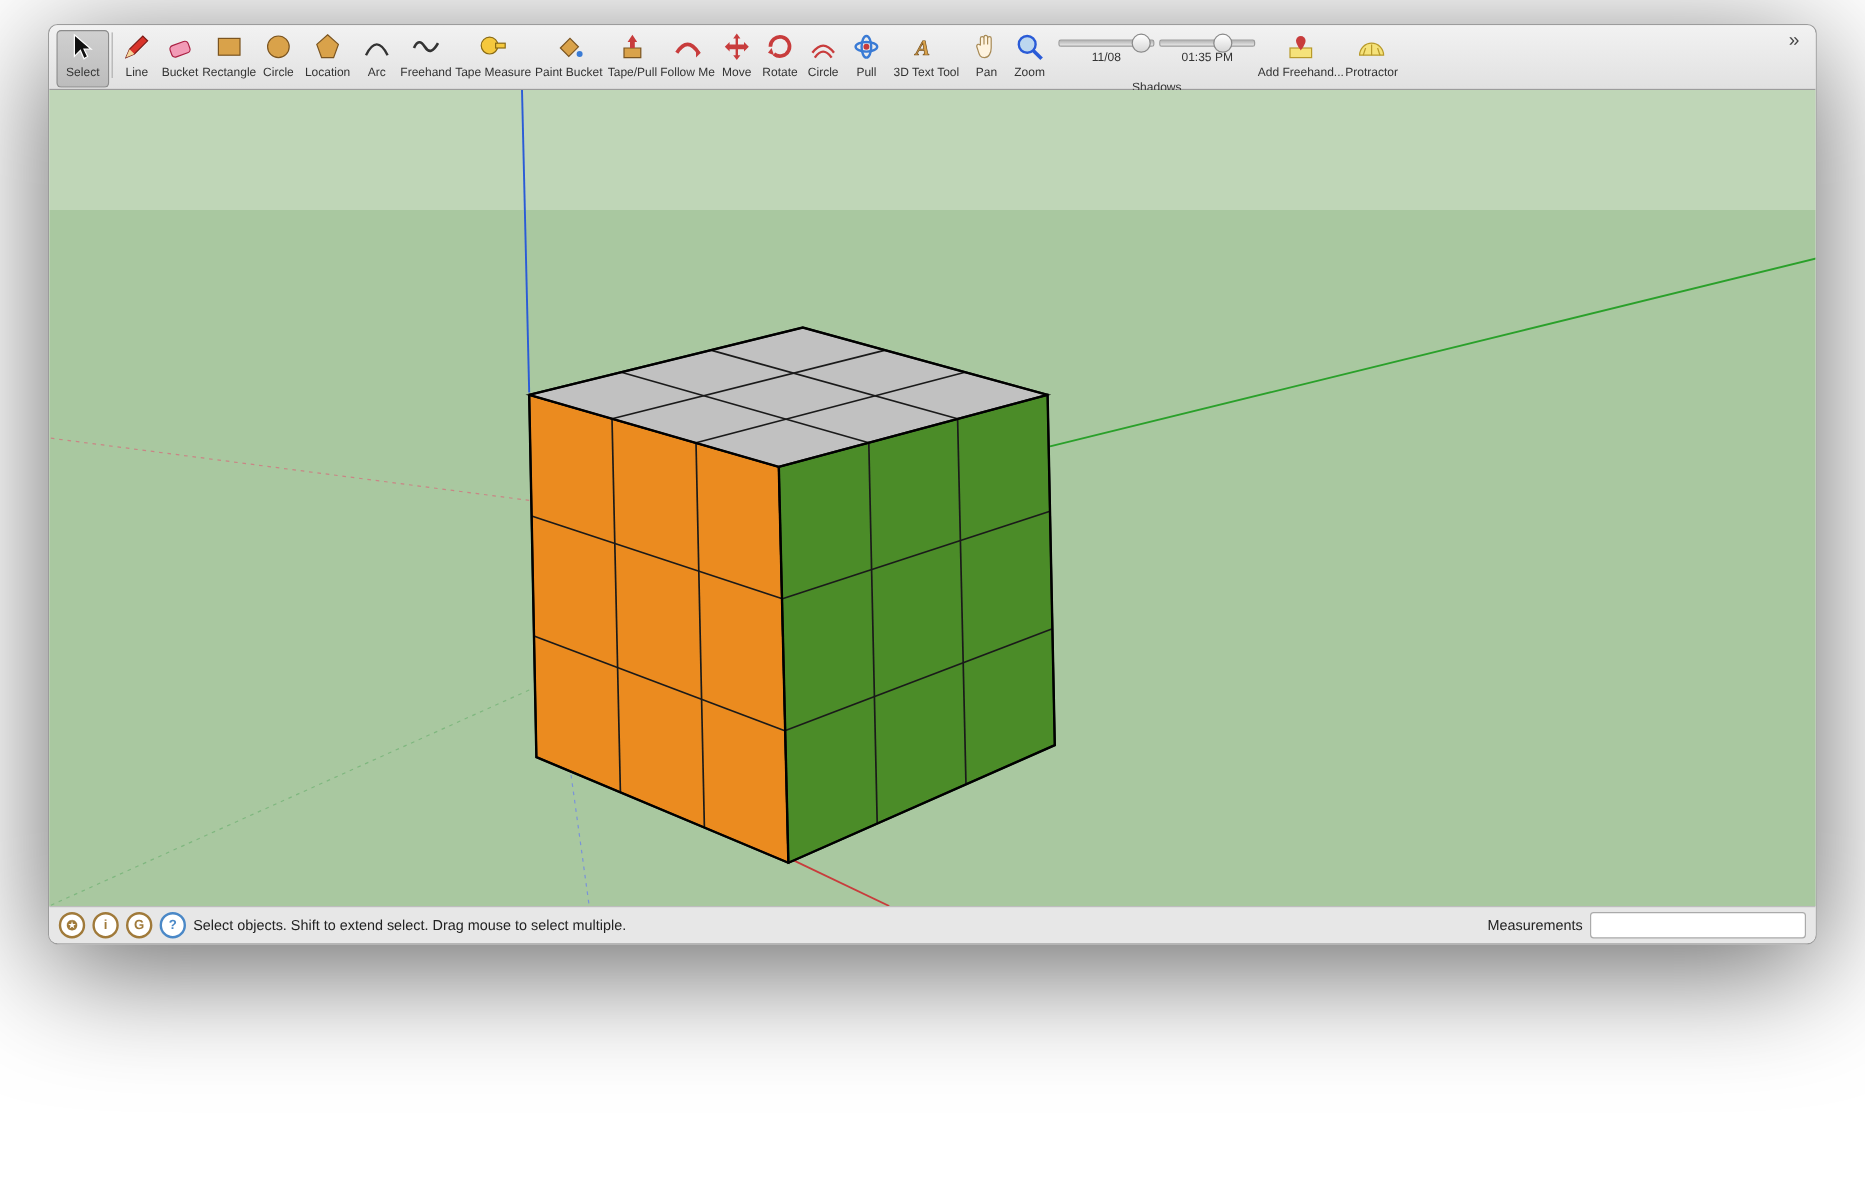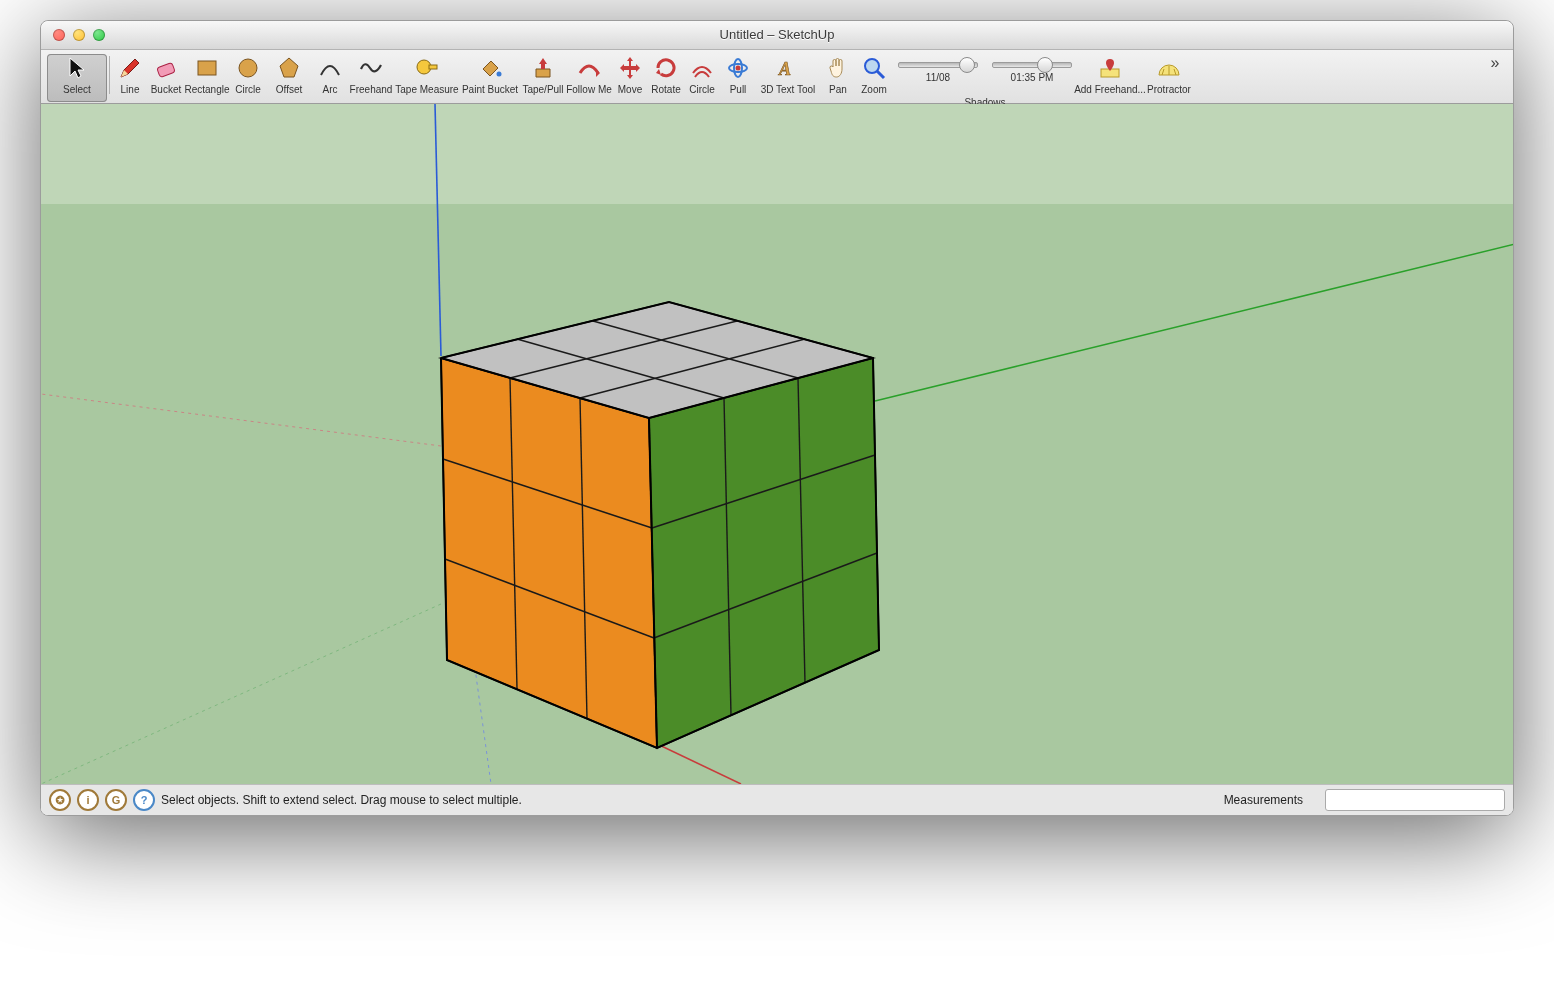--- a/index.html
+++ b/index.html
@@ -16,58 +16,50 @@
   
   .toolbar{height:54px;background:linear-gradient(#f2f2f2,#e1e1e1);border-bottom:1px solid #9c9c9c;display:flex;align-items:flex-start;padding:4px 6px 0 6px;box-sizing:border-box;}
   .tbtn{display:flex;flex-direction:column;align-items:center;justify-content:flex-start;width:46px;height:48px;cursor:default;user-select:none;}
   .tbtn.wide{width:72px;}
   .tbtn.narrow{width:36px;}
   .tbtn .ic{height:28px;display:flex;align-items:center;justify-content:center;}
   .tbtn .lb{font-size:10px;color:#333;margin-top:2px;white-space:nowrap;}
   .tbtn.selected{background:linear-gradient(#d0d0d0,#bcbcbc);border-radius:4px;box-shadow:inset 0 0 0 1px #8c8c8c;}
   .vsep{width:1px;height:38px;background:#b0b0b0;margin:2px 2px 0 2px;}
   .shadows-group{display:flex;flex-direction:column;align-items:center;margin-left:4px;}
-  .shadows-group .slidpair{display:flex;gap:10px;align-items:flex-start;}
+  .shadows-group .slidpair{display:flex;align-items:flex-start;}
   .slid{display:flex;flex-direction:column;align-items:center;width:84px;}
   .track{width:78px;height:4px;border-radius:2px;background:linear-gradient(#b6b6b6,#e7e7e7);border:1px solid #9b9b9b;position:relative;margin-top:8px;}
   .knob{position:absolute;top:-6px;width:14px;height:14px;border-radius:50%;background:linear-gradient(#fff,#d6d6d6);border:1px solid #8a8a8a;}
   .slid .cap{font-size:10px;color:#333;margin-top:4px;}
   .shadows-group .lb{font-size:10px;color:#333;margin-top:14px;}
   .spacer{flex:1;}
   .overflow{width:24px;display:flex;align-items:center;justify-content:center;font-size:16px;color:#444;}
   
   .viewport{width:100%;height:680px;position:relative;background:linear-gradient(#bdd4b5,#a6c49d);overflow:hidden;}
   .viewport svg{position:absolute;left:0;top:0;}
   
   .statusbar{height:30px;background:#e7e7e7;border-top:1px solid #bdbdbd;display:flex;align-items:center;padding:0 8px;gap:6px;font-size:12px;}
   .sbicon{width:18px;height:18px;border-radius:50%;border:2px solid #a07a3a;display:flex;align-items:center;justify-content:center;font-weight:bold;font-size:11px;color:#a07a3a;background:#fff;}
   .sbicon.blue{border-color:#4a88c7;color:#4a88c7;}
-  .measure-box{margin-left:auto;display:flex;align-items:center;gap:22px;}
+  .measure-box{margin-left:auto;display:flex;align-items:center;gap:6px;}
   .measure-box input{width:170px;height:18px;border:1px solid #aaa;border-radius:3px;padding:1px 4px;font-size:11px;}
   
   svg.icon{width:26px;height:26px;}
 </style>
 </head>
 <body>
 
 <div class="shadow-wrap">
 <div class="window">
 
-  <div class="titlebar">
-    <div class="traffic">
-      <div class="tl red"></div>
-      <div class="tl yel"></div>
-      <div class="tl grn"></div>
-    </div>
-    <div class="title">Untitled – SketchUp</div>
-  </div>
 
   <div class="toolbar">
 
-    <div class="tbtn selected" style="width:60px">
+    <div class="tbtn selected" style="width:44px">
       <span class="ic">
         <svg class="icon" viewBox="0 0 26 26">
               <path d="M6 3 L6 21 L11 16 L14 23 L17 21 L14 15 L20 15 Z" fill="#111" stroke="#fff" stroke-width="1"></path>
             </svg>
       </span>
       <span class="lb">Select</span>
     </div>
     <div class="vsep"></div>
 
     <div class="tbtn narrow">
@@ -106,21 +98,21 @@
       </span>
       <span class="lb">Circle</span>
     </div>
 
     <div class="tbtn">
       <span class="ic">
         <svg class="icon" viewBox="0 0 26 26">
               <polygon points="13,3 22,11 18,22 8,22 4,11" fill="#d9a24a" stroke="#7a5420"></polygon>
             </svg>
       </span>
-      <span class="lb">Offset</span>
+      <span class="lb">Location</span>
     </div>
 
     <div class="tbtn narrow">
       <span class="ic">
         <svg class="icon" viewBox="0 0 26 26">
               <path d="M4 20 Q13 2 22 20" fill="none" stroke="#333" stroke-width="2"></path>
             </svg>
       </span>
       <span class="lb">Arc</span>
     </div>

